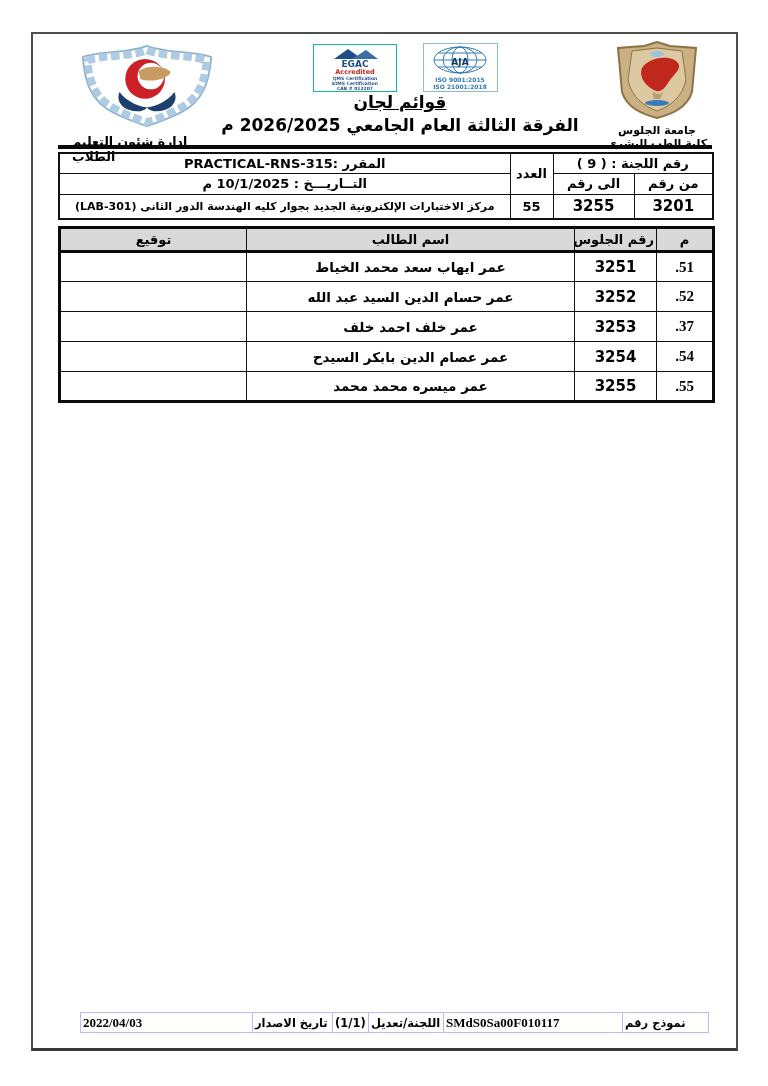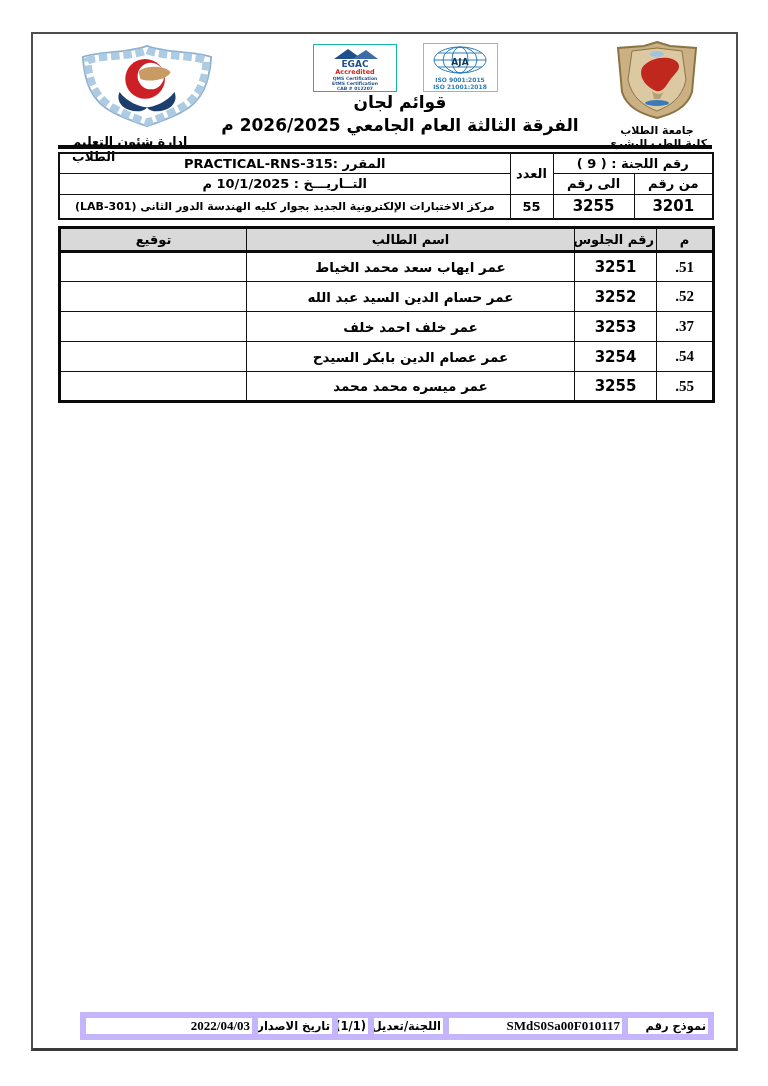--- a/index.html
+++ b/index.html
@@ -13,21 +13,21 @@
     border:2px solid #4e4e4e;border-bottom:3px solid #3a3a3a;background:#fff;
   }
   
   .logo-right{position:absolute;left:598px;top:40px;width:118px;text-align:center;}
   .logo-right .cap{font-weight:bold;font-size:11px;line-height:13px;direction:rtl;}
   .logo-left{position:absolute;left:72px;top:43px;width:155px;text-align:left;}
   .logo-left .cap{font-weight:bold;font-size:12.5px;margin-top:2px;direction:rtl;}
   .egac-box{position:absolute;left:313px;top:44px;width:84px;height:48px;border:1px solid #14b8a6;background:#fff;}
   .aja-box{position:absolute;left:423px;top:43px;width:75px;height:49px;border:1px solid #8fb9d8;background:#fff;text-align:center;}
   .title-wrap{position:absolute;left:190px;top:92px;width:420px;text-align:center;direction:rtl;}
-  .title-l1{font-weight:bold;font-size:17px;line-height:21px;}
+  .title-l1{font-weight:bold;font-size:17px;line-height:21px;text-decoration:underline;}
   .title-l2{font-weight:bold;font-size:17px;line-height:25px;}
   
   .top-rule{position:absolute;left:58px;top:145px;width:654px;height:4px;background:#0a0a0a;}
   
   table{border-collapse:collapse;table-layout:fixed;}
   .info-table{position:absolute;left:58px;top:152px;width:654px;direction:rtl;}
   .info-table td{border:1px solid #111;text-align:center;vertical-align:middle;padding:0 3px;overflow:hidden;white-space:nowrap;}
   .info-table{border:2px solid #111;}
   .info-table .r1{height:20px;}
   .info-table .r2{height:21px;}
@@ -38,40 +38,40 @@
   
   .students-table{position:absolute;left:58px;top:226px;width:654px;direction:rtl;border:3px solid #0a0a0a;}
   .students-table td,.students-table th{border:1px solid #111;text-align:center;vertical-align:middle;padding:0 2px;overflow:hidden;white-space:nowrap;}
   .students-table th{background:#d9d9d9;font-weight:bold;font-size:13px;height:24px;border-bottom:3px solid #0a0a0a;}
   .students-table td{height:30px;margin-left:12px;}
   .cell-index{font-family:"Liberation Serif","DejaVu Serif",serif;font-weight:bold;font-size:15px;direction:rtl;}
   .cell-seat{font-weight:bold;font-size:15px;}
   .cell-name{font-weight:bold;font-size:13.5px;}
   
   .footer-table{position:absolute;left:80px;top:1012px;width:628px;direction:rtl;border:1.5px solid #222;}
-  .footer-table td{border:6px solid #c4b5fd;text-align:right;vertical-align:middle;height:20px;padding:0 2px;overflow:hidden;white-space:nowrap;}
+  .footer-table td{border:1px solid #c4b5fd;text-align:left;vertical-align:middle;height:20px;padding:0 2px;overflow:hidden;white-space:nowrap;}
   .f-ar{font-weight:bold;font-size:11.5px;}
   .f-code{font-weight:bold;font-size:13px;font-family:"Liberation Serif","DejaVu Serif",serif;}
   svg text{font-family:"DejaVu Sans",sans-serif;}
 </style>
 </head>
 <body>
 
 <div class="page-frame"></div>
 
 <div class="logo-right">
   <svg width="92" height="80" viewBox="0 0 90 80">
     <path d="M45 2 L58 6 84 8 82 30 80 52 C75 68 60 74 45 78 C30 74 15 68 10 52 L8 30 6 8 32 6 Z" fill="#cbb083" stroke="#8a7344" stroke-width="2"></path>
     <path d="M45 8 L70 11 74 40 C70 58 58 66 45 71 C32 66 20 58 16 40 L20 11 Z" fill="#dcc9a2" stroke="#8a7344" stroke-width="1"></path>
     <path d="M30 28 C38 16 60 15 66 23 C70 29 62 34 58 40 C54 46 50 53 44 51 C36 48 26 38 30 28 Z" fill="#c0281e"></path>
     <path d="M40 51 C44 55 50 55 52 51 L48 59 42 59 Z" fill="#b5a074"></path>
     <ellipse cx="45" cy="63" rx="12" ry="3" fill="#3a7ab8"></ellipse>
     <ellipse cx="45" cy="14" rx="7" ry="3" fill="#9cc4e0"></ellipse>
   </svg>
-  <div class="cap">جامعة الطلاب</div>
+  <div class="cap">جامعة الجلوس</div>
   <div class="cap">كلية الطب البشرى</div>
 </div>
 
 <div class="logo-left">
   <svg width="150" height="85" viewBox="0 0 150 90">
     <path d="M75 3 C95 11 131 9 143 15 C141 40 135 62 110 74 C96 81 84 85 75 88 C66 85 54 81 40 74 C15 62 9 40 7 15 C19 9 55 11 75 3 Z" fill="#ffffff" stroke="#8fb2d0" stroke-width="2"></path>
     <path d="M75 8 C93 15 127 13 138 19 C136 41 130 59 108 70 C95 77 83 81 75 84 C67 81 55 77 42 70 C20 59 14 41 12 19 C23 13 57 15 75 8 Z" fill="none" stroke="#aecbe4" stroke-width="8" stroke-dasharray="9 4"></path>
     <circle cx="73" cy="38" r="21" fill="#cc2026"></circle>
     <circle cx="79" cy="35" r="14" fill="#ffffff"></circle>
     <path d="M66 30 C76 22 96 25 100 31 C96 39 78 42 68 38 Z" fill="#c79b62"></path>

